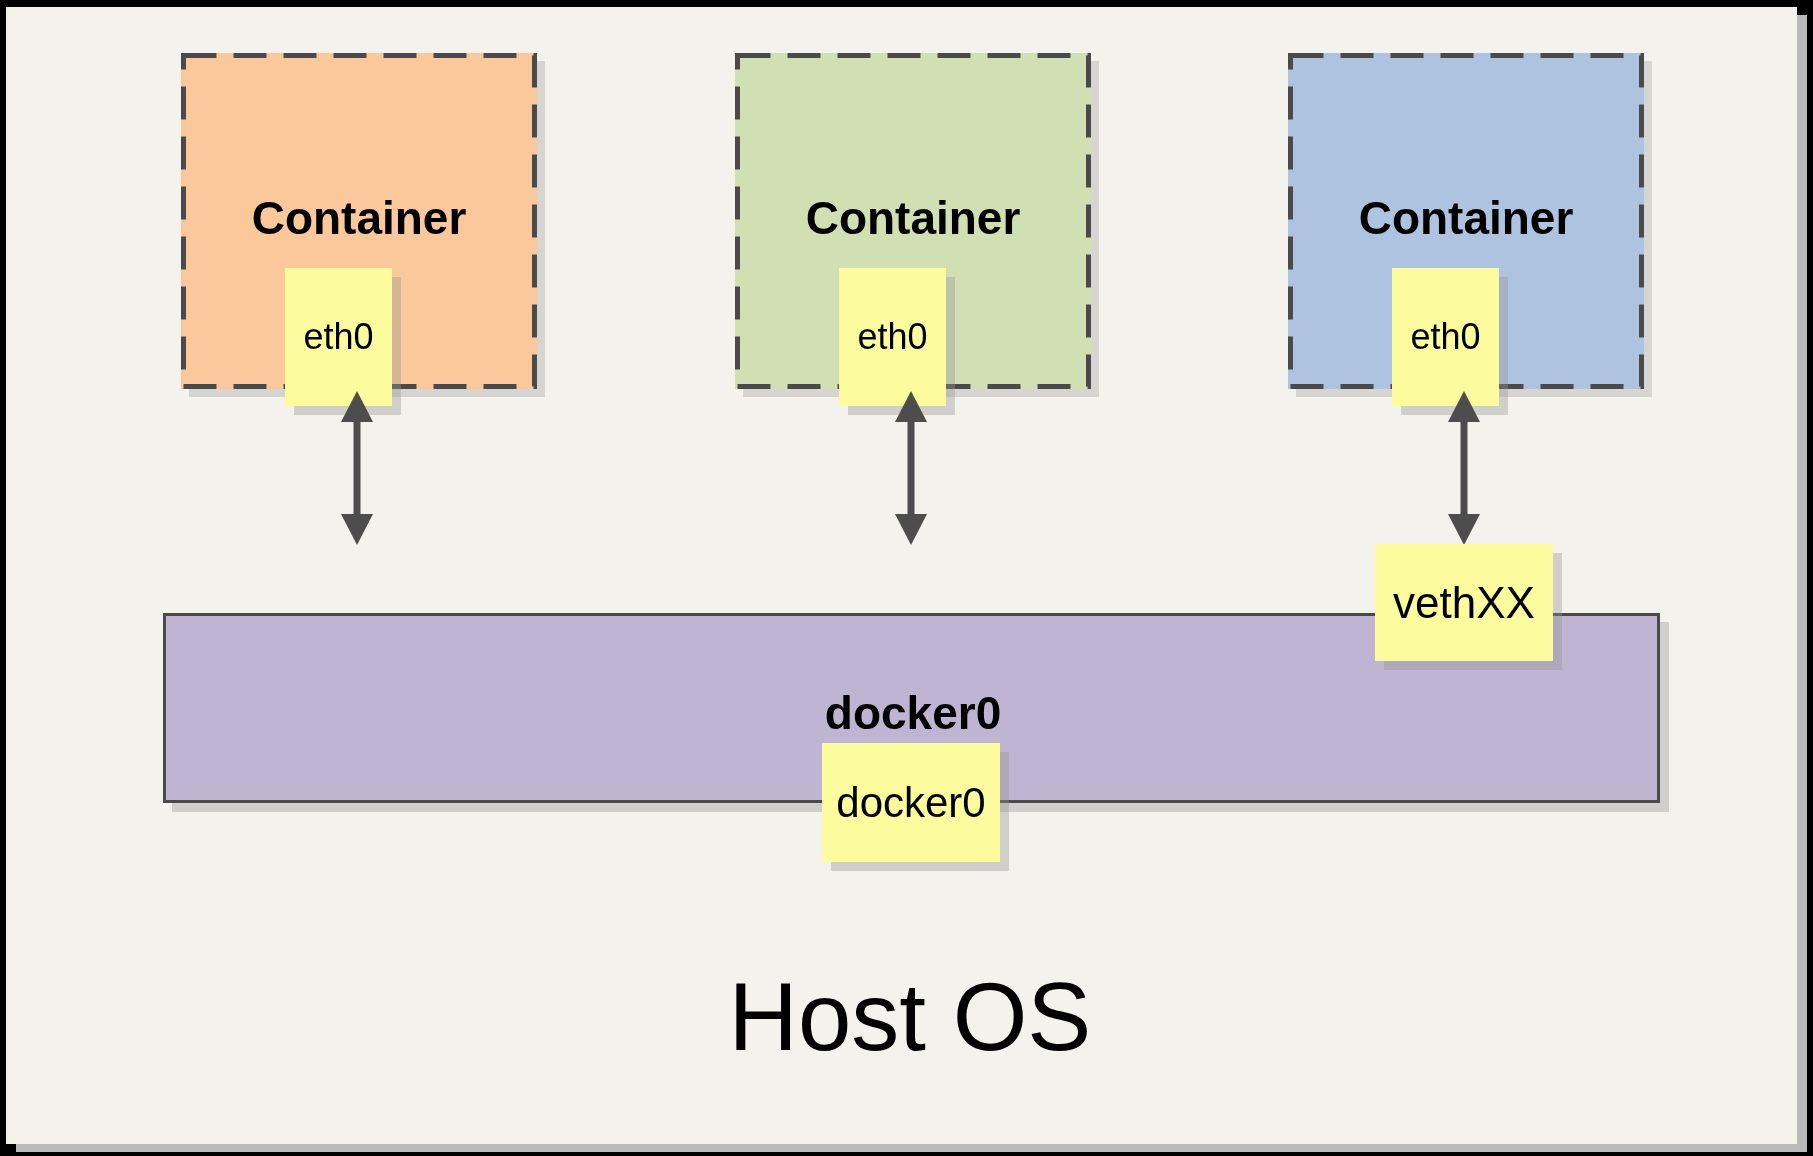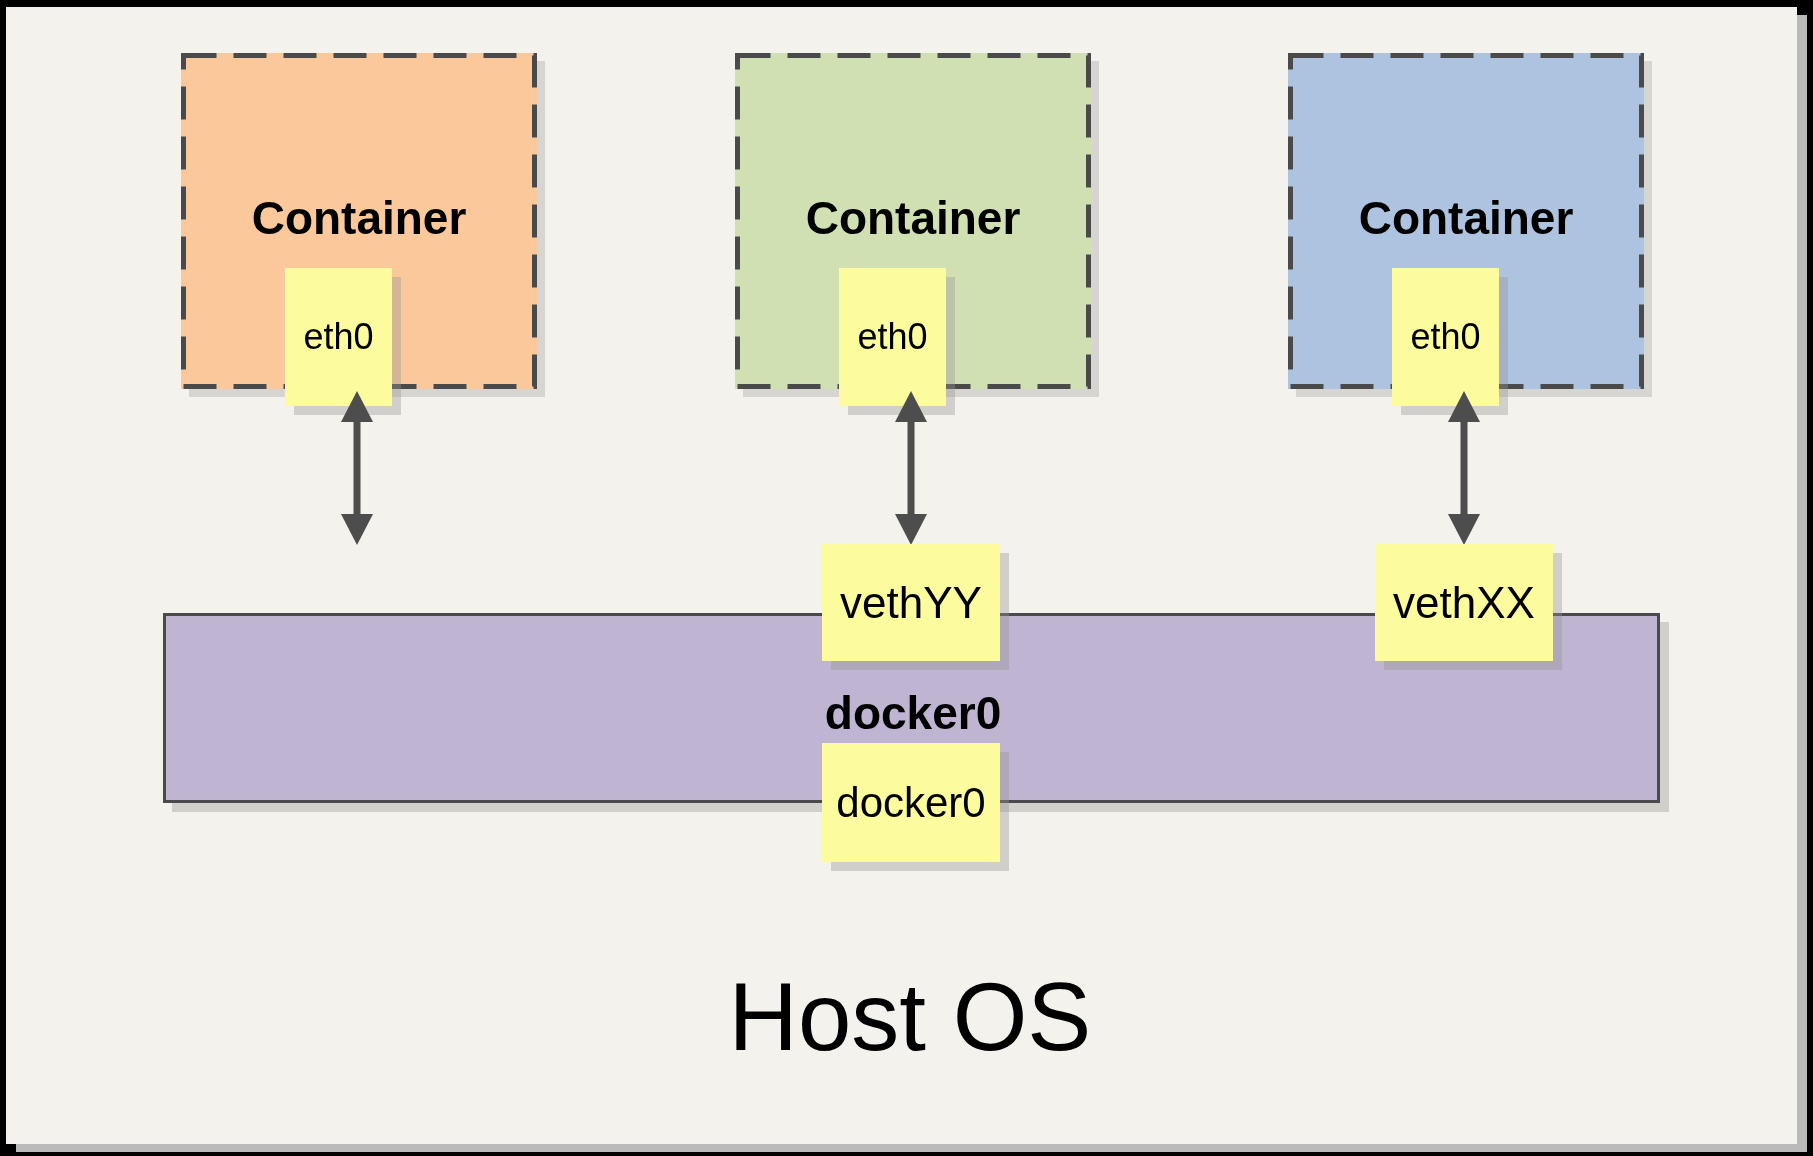--- a/index.html
+++ b/index.html
@@ -106,21 +106,20 @@
     <line x1="20" y1="26" x2="20" y2="130" stroke="#4D4D4D" stroke-width="7"></line>
     <polygon points="20,1 4,32 36,32" fill="#4D4D4D"></polygon>
     <polygon points="20,155 4,124 36,124" fill="#4D4D4D"></polygon>
   </svg>
   <svg class="arrow a3" viewBox="0 0 40 156">
     <line x1="20" y1="26" x2="20" y2="130" stroke="#4D4D4D" stroke-width="7"></line>
     <polygon points="20,1 4,32 36,32" fill="#4D4D4D"></polygon>
     <polygon points="20,155 4,124 36,124" fill="#4D4D4D"></polygon>
   </svg>
 
-  <div class="note veth v2">vethYY</div>
   <div class="note veth v3">vethXX</div>
 
   <div class="bridge-label">docker0</div>
   <div class="note bridge-if">docker0</div>
 
   <div class="host-label">Host OS</div>
 
 </div>
 
 </body></html>

